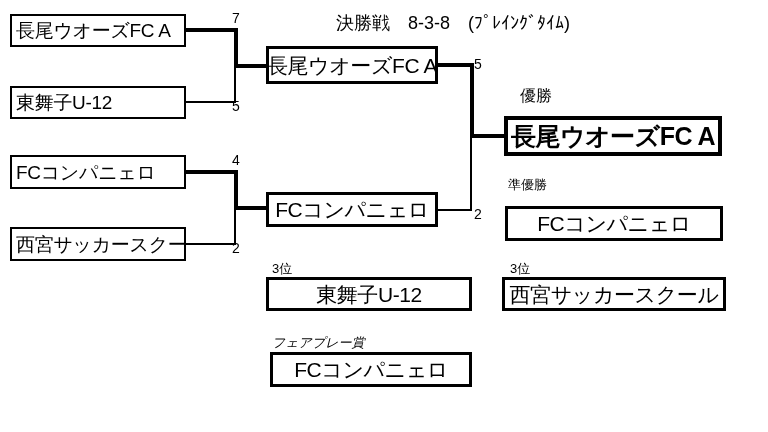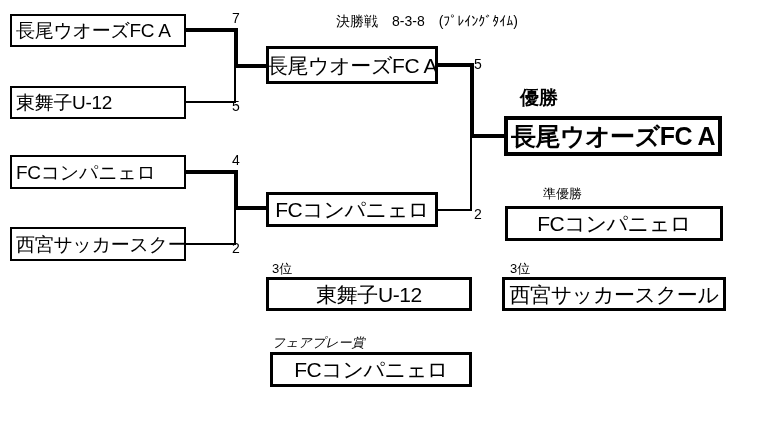--- a/index.html
+++ b/index.html
@@ -57,28 +57,28 @@
   }
 
   
   .caption {
     position: absolute;
     font-size: 13px;
     white-space: nowrap;
     line-height: 1;
   }
   .caption.bold {
-    font-weight: bold;
-    font-size: 19px;
+    font-weight: normal;
+    font-size: 16px;
   }
 
   
   .header-note {
     position: absolute;
-    font-size: 14px;
+    font-size: 18px;
     white-space: nowrap;
     line-height: 1;
   }
 
   
   .line {
     position: absolute;
     background: #000000;
   }
   .line.h-thick { height: 4px; }
@@ -153,21 +153,21 @@
   <div class="line v-thin" style="left:470px; top:136px; height:74px;"></div>
 
   <div class="score" style="left:474px; top:57px;">5</div>
   <div class="score" style="left:474px; top:207px;">2</div>
 
   <div class="caption bold" style="left:520px; top:88px;">優勝</div>
   <div class="box thick center-text" style="left:504px; top:116px; width:218px; height:40px; border-width:4px;">
     <span class="box-label big">長尾ウオーズFC A</span>
   </div>
 
-  <div class="caption" style="left:508px; top:187px;margin-left:35px;">準優勝</div>
+  <div class="caption" style="left:508px; top:178px;">準優勝</div>
   <div class="box thick center-text" style="left:505px; top:206px; width:218px; height:35px;">
     <span class="box-label med">FCコンパニェロ</span>
   </div>
 
   <div class="caption" style="left:272px; top:262px;">3位</div>
   <div class="box thick center-text" style="left:266px; top:277px; width:206px; height:34px;">
     <span class="box-label med">東舞子U-12</span>
   </div>
 
   <div class="caption" style="left:510px; top:262px;">3位</div>

